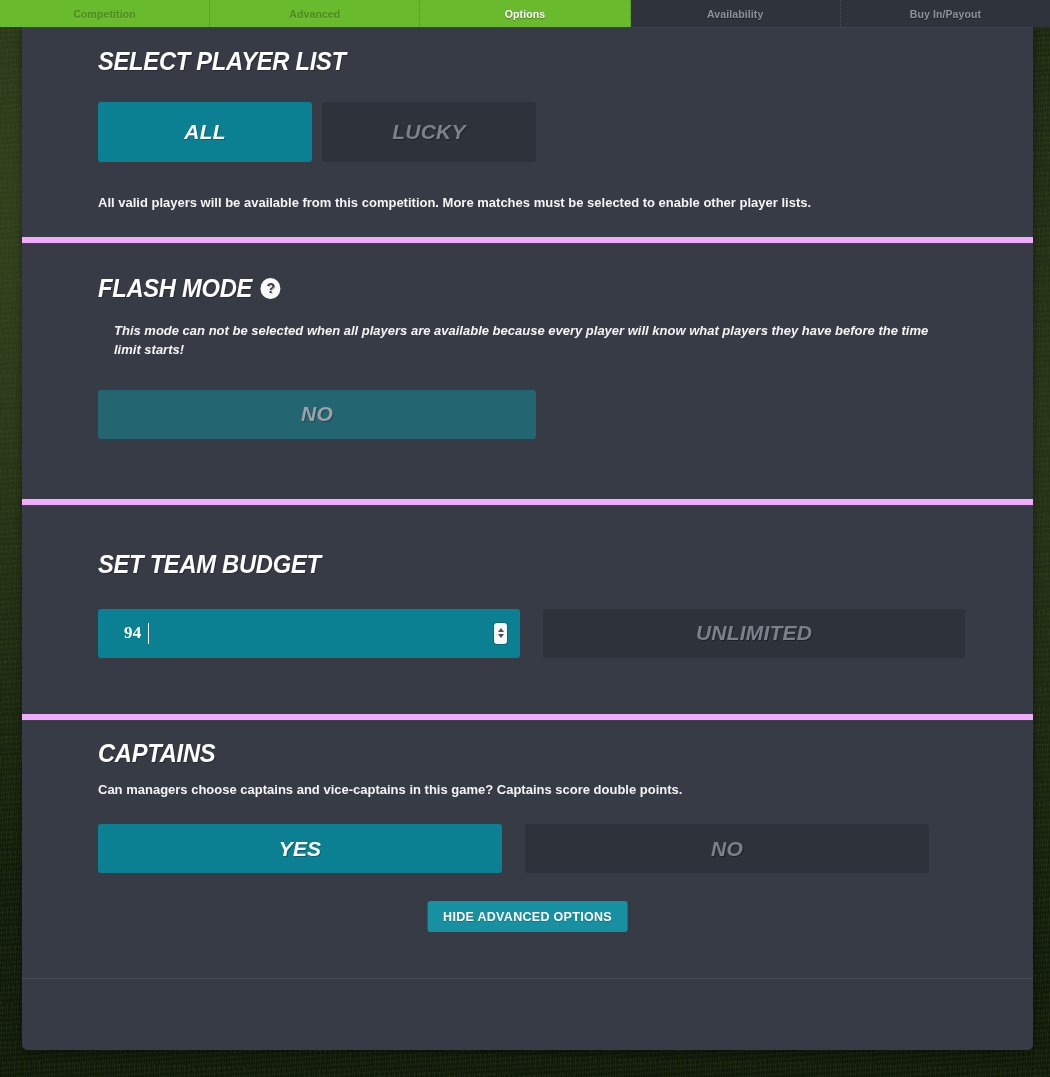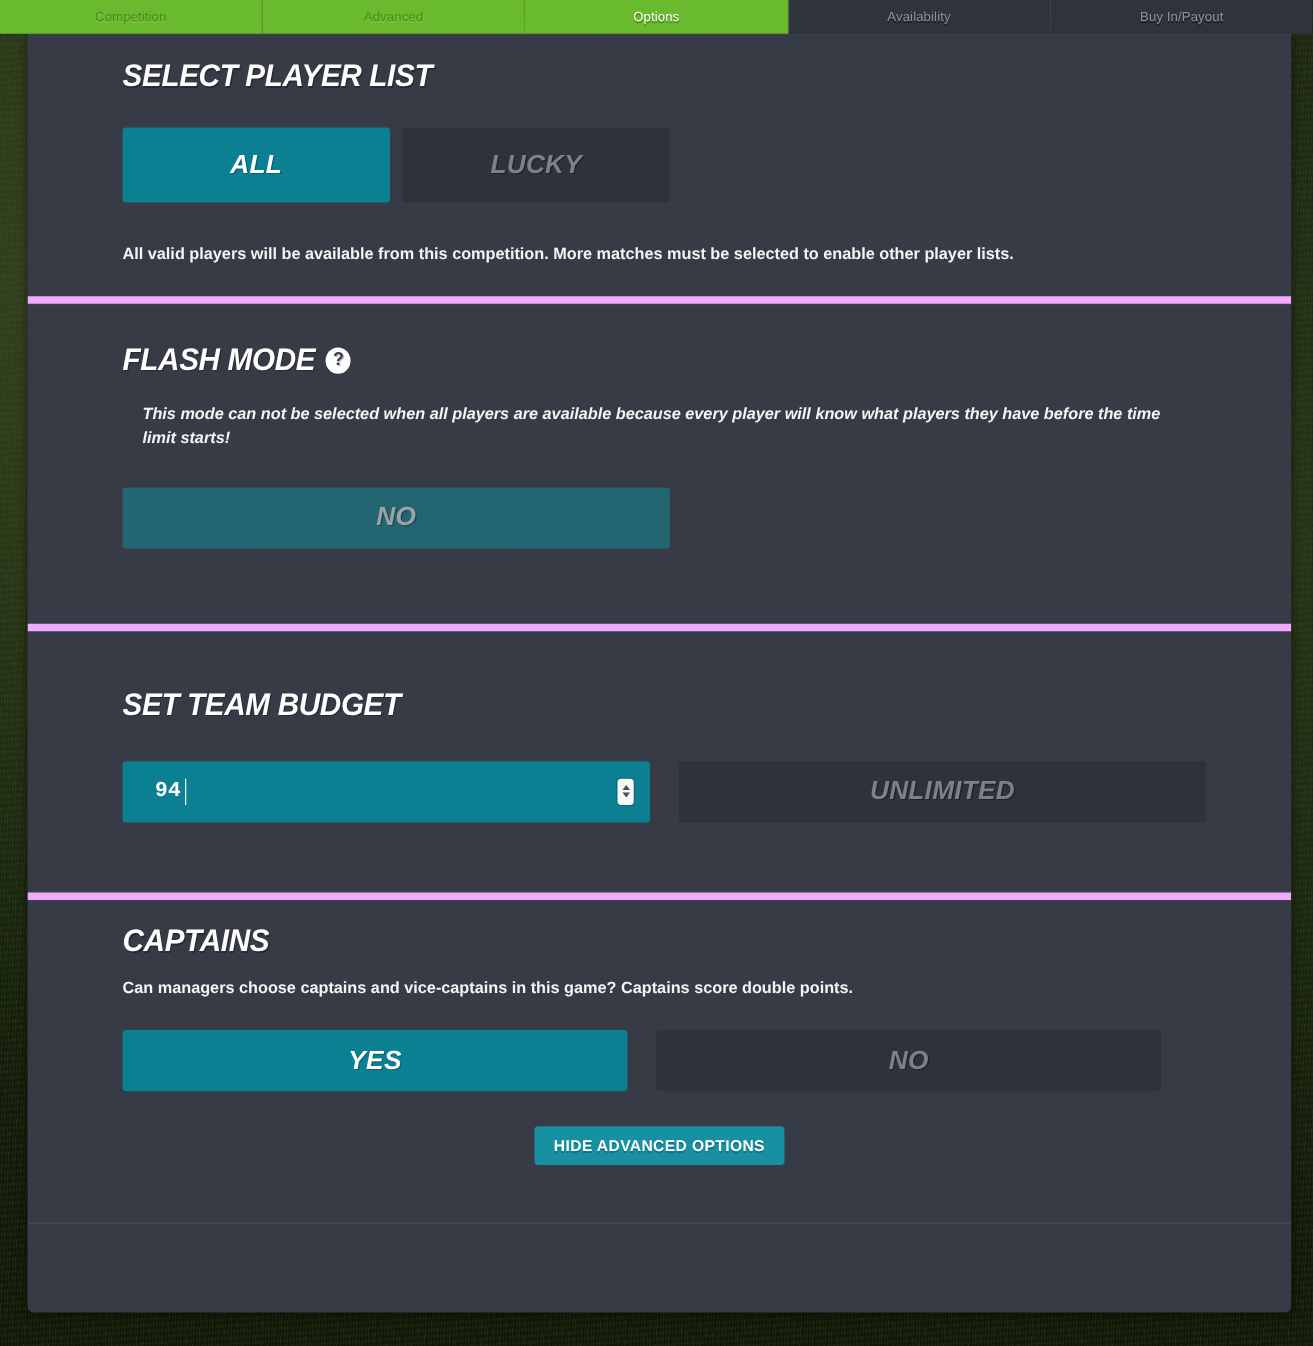--- a/index.html
+++ b/index.html
@@ -33,21 +33,21 @@
     background: #2b2f36;
     z-index: 5;
   }
   .tab {
     flex: 1 1 0;
     height: 27px;
     display: flex;
     align-items: center;
     justify-content: center;
     font-size: 10.5px;
-    font-weight: normal;
+    font-weight: bold;
     letter-spacing: 0.1px;
     background: #2f333b;
     color: #8d939d;
     border-right: 1px dotted #4b5058;
     text-shadow: 0 1px 0 rgba(0,0,0,0.45);
   }
   .tab:last-child { border-right: none; }
   .tab.green {
     background: #6aba2e;
     color: #4c8a1f;
@@ -162,21 +162,21 @@
     display: flex;
     align-items: center;
   }
   .budget-input {
     width: 100%;
     height: 100%;
     background: transparent;
     border: none;
     outline: none;
     padding: 0 40px 0 26px;
-    font-family: Liberation Mono, monospace;
+    font-family: Liberation Serif, serif;
     font-size: 17px;
     font-weight: bold;
     color: #ffffff;
     letter-spacing: 0.2px;
   }
   .caret {
     position: absolute;
     left: 50px; top: 14px;
     width: 1px; height: 21px;
     background: #ffffff;

